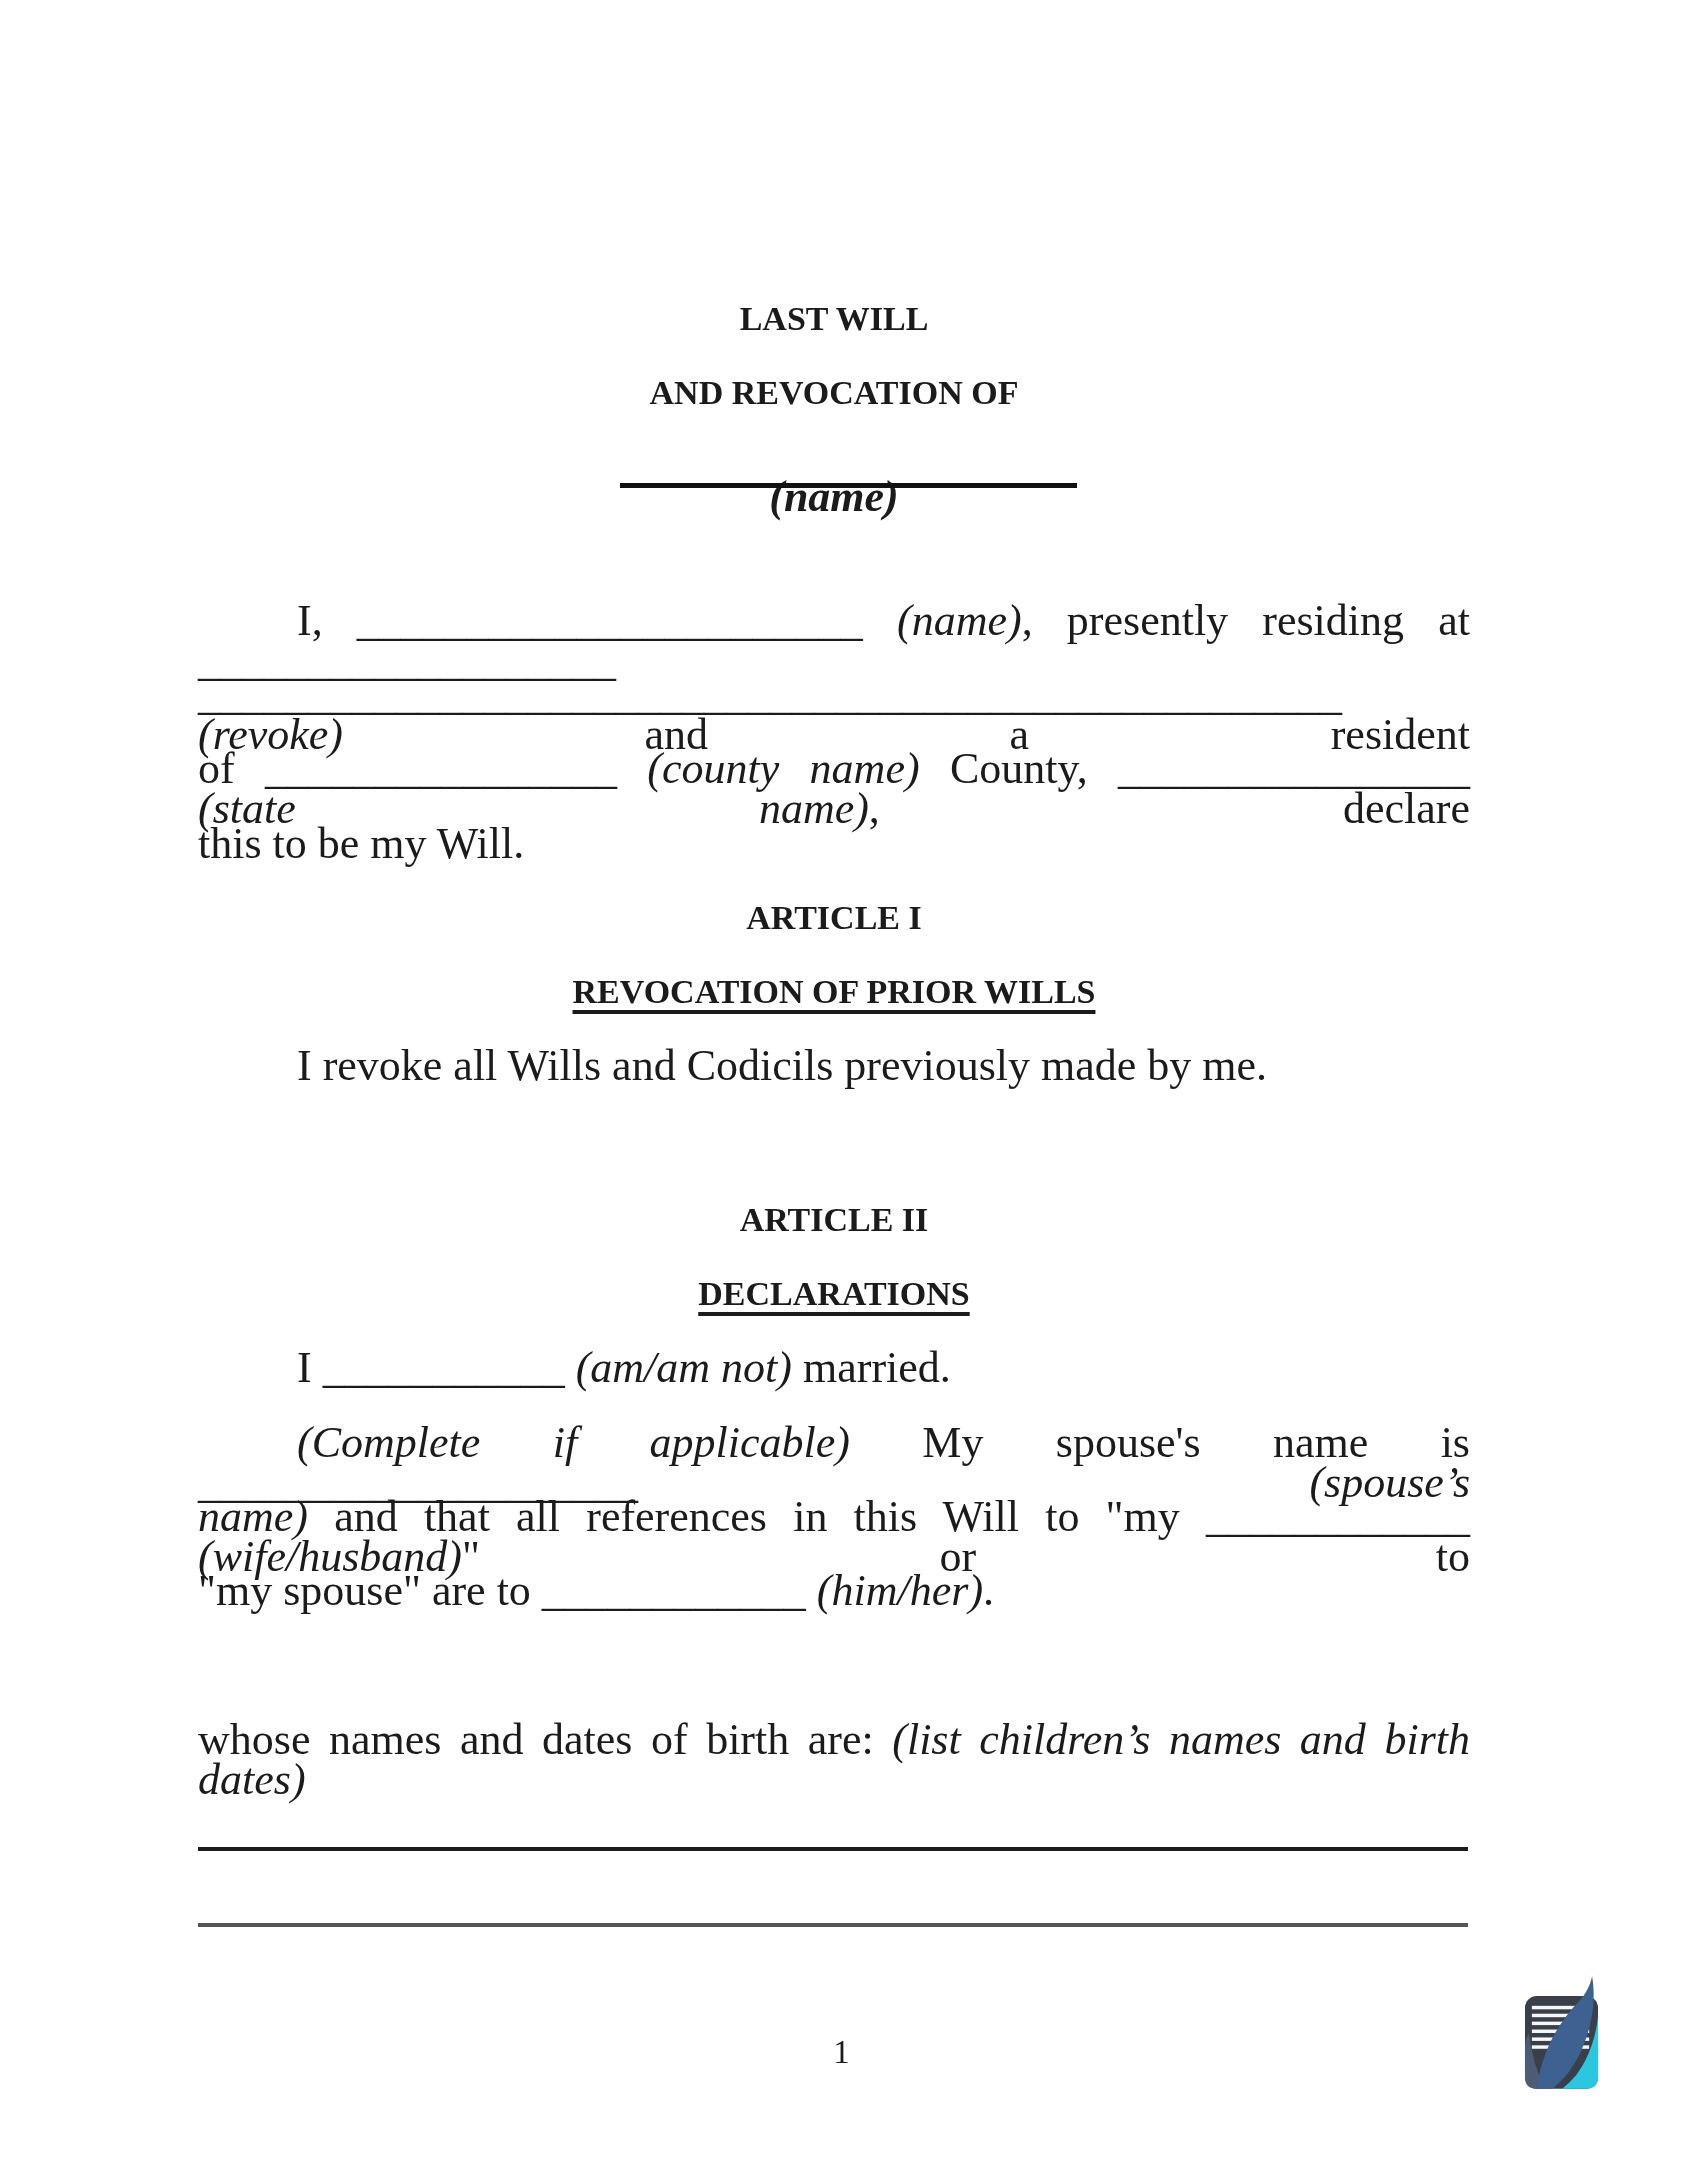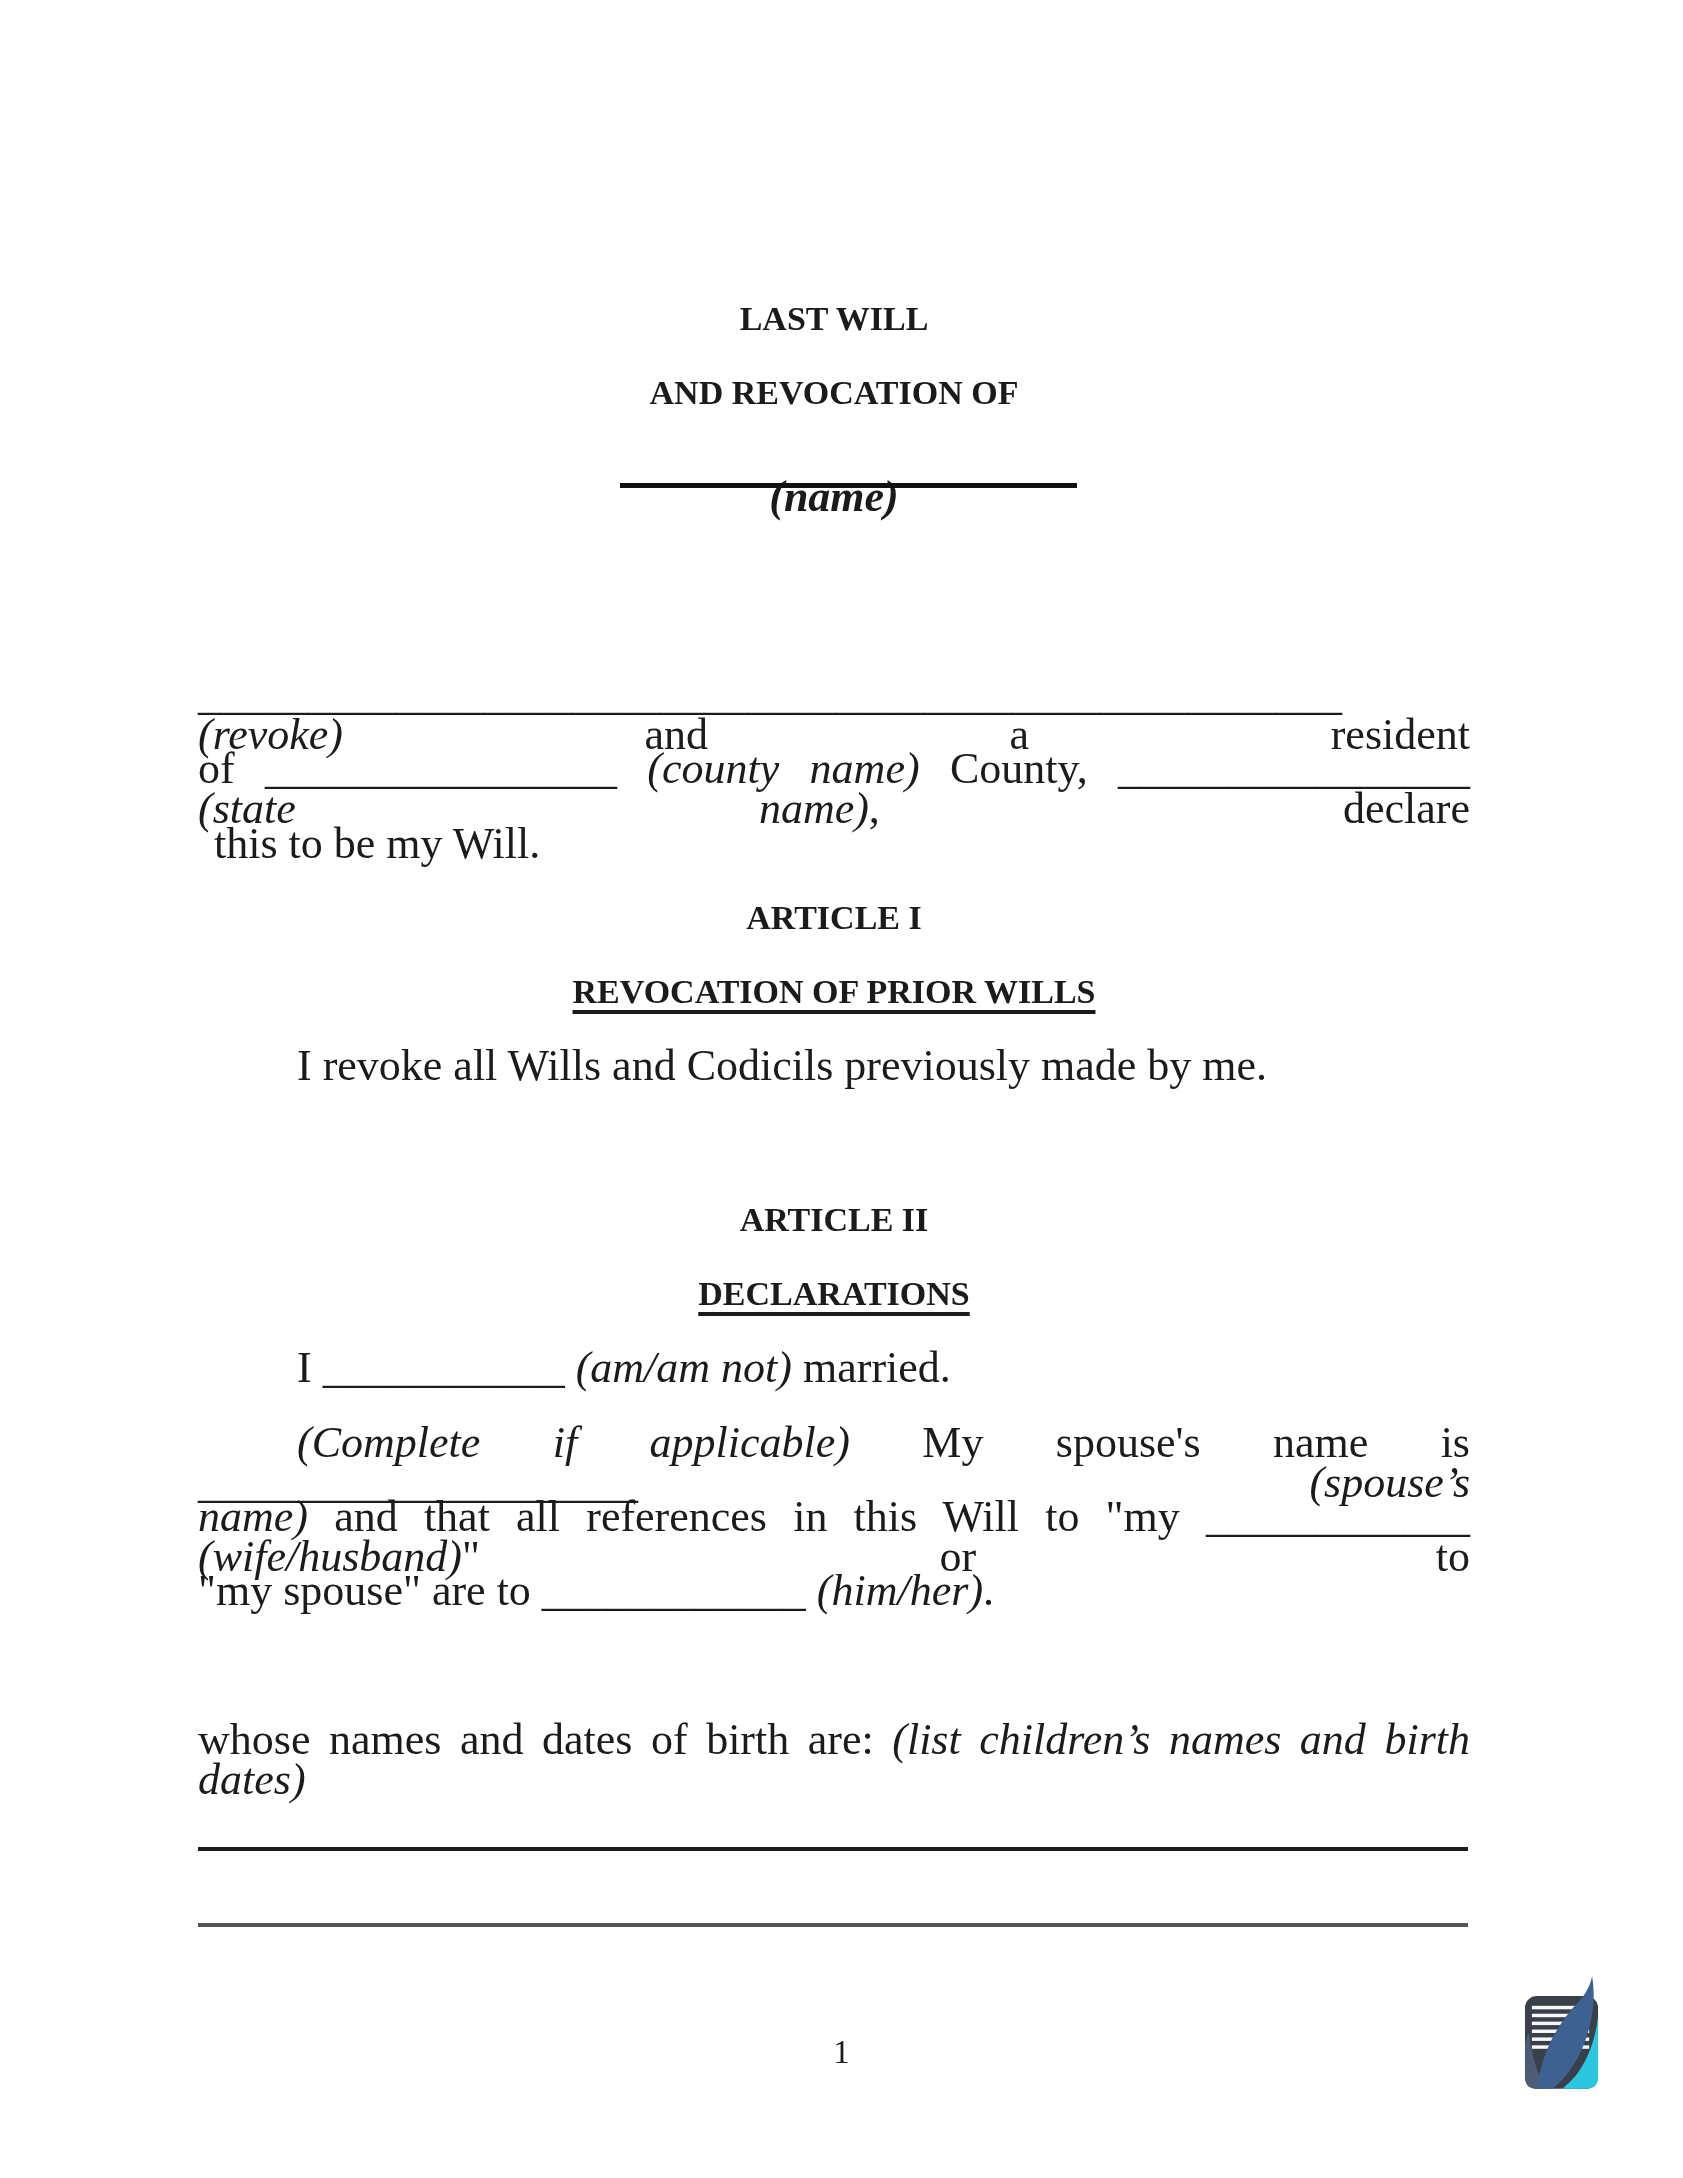--- a/index.html
+++ b/index.html
@@ -55,23 +55,24 @@
       <rect x="9" y="72" width="58" height="3.5" fill="#f4f6f8"></rect>
     </g>
     <path d="M6,60 C10,88 16,104 24,116 L14,116 Q2,116 2,104 L2,78 C2,68 4,62 6,60 Z" fill="#4d5c75"></path>
     <path d="M76,42 C74,64 66,86 54,102 C49,108 44,112 40,116 L64,116 Q76,116 76,104 Z" fill="#2bc6df"></path>
     <path d="M14,116 C18,84 32,52 58,26 C63,20 68,12 70,2 C74,26 70,50 62,70 C54,92 42,106 30,116 Z" fill="#3d6190"></path>
   </svg>
 
 <div class="line center heading" style="top: 299px;"><span>LAST WILL</span></div>
     <div class="line center heading" style="top: 373px;"><span>AND REVOCATION OF</span></div>
     <div class="line center caption" style="top: 477px;"><em>(name)</em></div>
+    <div class="line justify" style="top: 601px; text-indent: 99px;"><span>I, </span><span class="blank">_______________________</span><span> </span><em>(name)</em><span>, presently residing at </span><span class="blank">___________________</span></div>
     <div class="line justify" style="top: 675px;"><span class="blank">____________________________________________________</span><span> </span><em>(revoke)</em><span> and a resident</span></div>
     <div class="line justify" style="top: 749px;"><span>of </span><span class="blank">________________</span><span> </span><em>(county name)</em><span> County, </span><span class="blank">________________</span><span> </span><em>(state name)</em><span>, declare</span></div>
-    <div class="line" style="top: 824px; margin-left: 16px;"><span>this to be my Will.</span></div>
+    <div class="line" style="top: 824px;"><span>this to be my Will.</span></div>
     <div class="line center heading" style="top: 898px;"><span>ARTICLE I</span></div>
     <div class="line center heading" style="top: 972px;"><span class="uline">REVOCATION OF PRIOR WILLS</span></div>
     <div class="line" style="top: 1046px; text-indent: 99px;"><span>I revoke all Wills and Codicils previously made by me.</span></div>
     <div class="line center heading" style="top: 1200px;"><span>ARTICLE II</span></div>
     <div class="line center heading" style="top: 1274px;"><span class="uline">DECLARATIONS</span></div>
     <div class="line justify" style="top: 1423px; text-indent: 99px;"><em>(Complete if applicable)</em><span> My spouse's name is </span><span class="blank">____________________</span><span> </span><em>(spouse’s</em></div>
     <div class="line" style="top: 1348px; text-indent: 99px;"><span>I </span><span class="blank">___________</span><span> </span><em>(am/am not)</em><span> married.</span></div>
     <div class="line justify" style="top: 1497px;"><em>name)</em><span> and that all references in this Will to "my </span><span class="blank">____________</span><span> </span><em>(wife/husband)</em><span>" or to</span></div>
     <div class="line" style="top: 1571px;"><span>"my spouse" are to </span><span class="blank">____________</span><span> </span><em>(him/her)</em><span>.</span></div>
     <div class="line justify" style="top: 1720px;"><span>whose names and dates of birth are: </span><em>(list children’s names and birth dates)</em></div>

